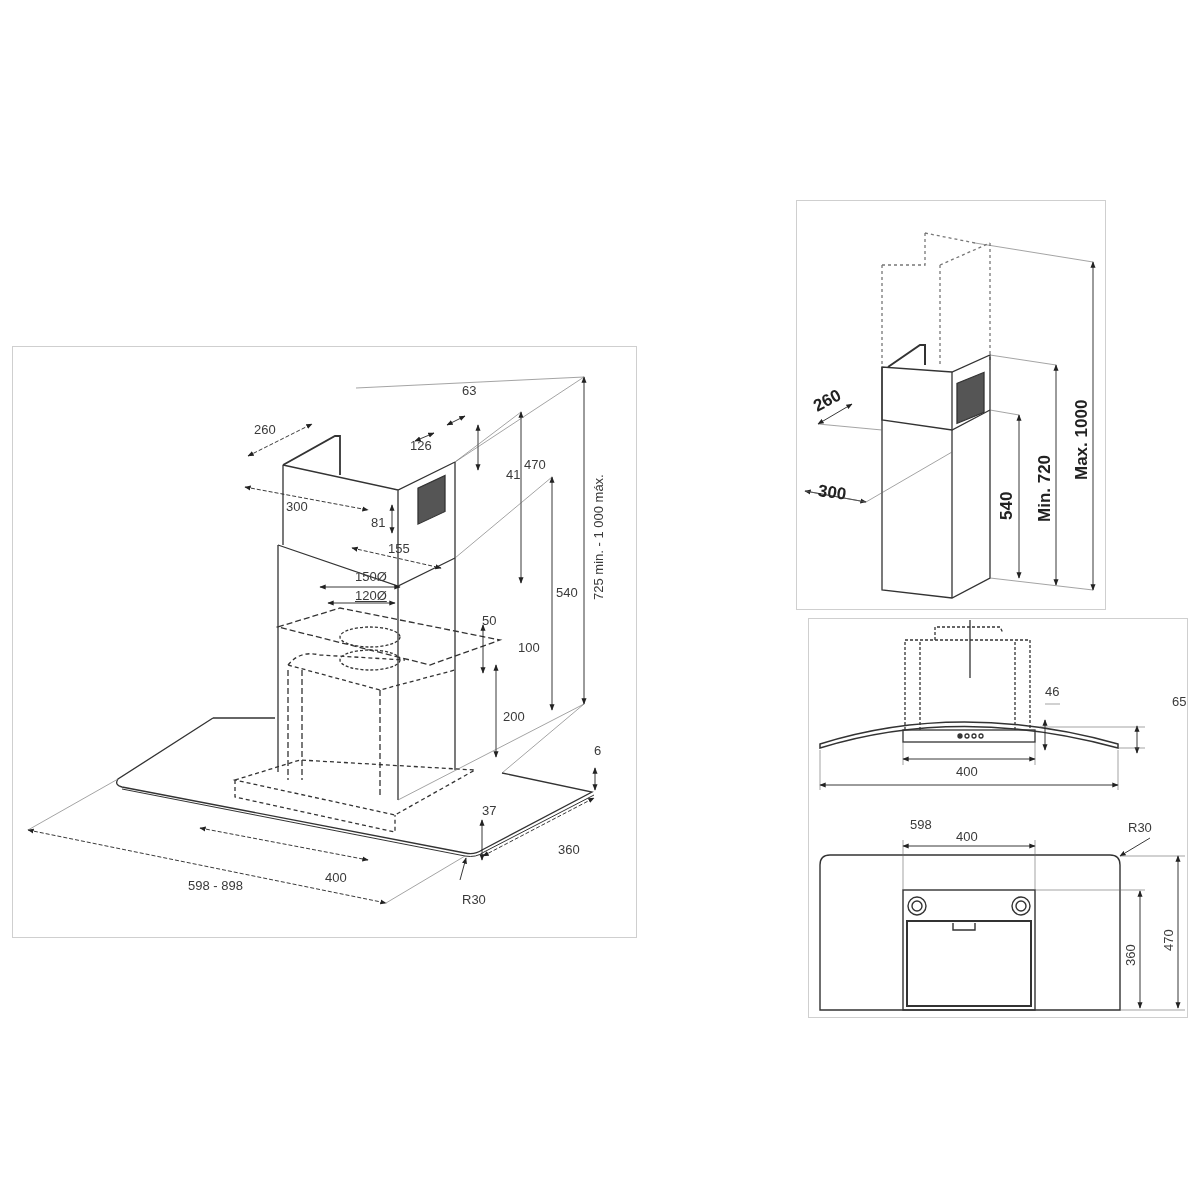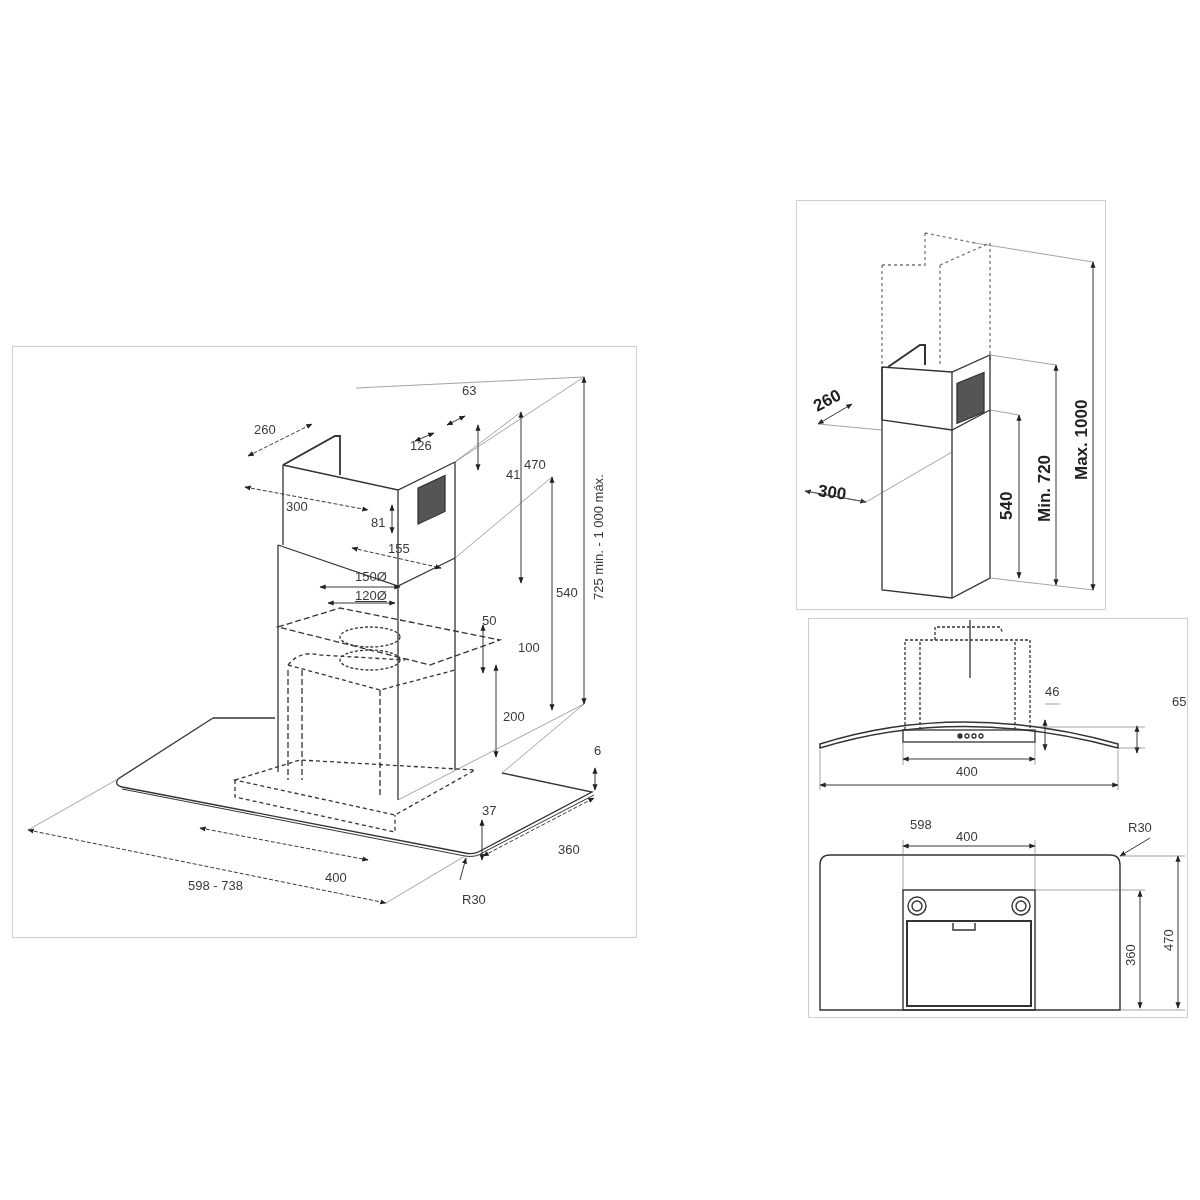--- a/index.html
+++ b/index.html
@@ -87,21 +87,21 @@
 <div class="lbl" style="left:524px;top:458px;">470</div>
 <div class="lbl" style="left:556px;top:586px;">540</div>
 <div class="lbl rot" style="left:592px;top:600px;transform:rotate(-90deg);">725 min. - 1 000 máx.</div>
 <div class="lbl" style="left:482px;top:614px;">50</div>
 <div class="lbl" style="left:518px;top:641px;">100</div>
 <div class="lbl" style="left:503px;top:710px;">200</div>
 <div class="lbl" style="left:594px;top:744px;">6</div>
 <div class="lbl" style="left:482px;top:804px;">37</div>
 <div class="lbl" style="left:558px;top:843px;">360</div>
 <div class="lbl" style="left:325px;top:871px;">400</div>
-<div class="lbl" style="left:188px;top:879px;">598 - 738</div>
+<div class="lbl" style="left:188px;top:879px;">598 - 898</div>
 <div class="lbl" style="left:462px;top:893px;">R30</div>
 
 <div class="panel" style="left:796px;top:200px;width:310px;height:410px;"></div>
 <svg width="1200" height="1200" viewBox="0 0 1200 1200">
   <g stroke="#333" fill="none" stroke-width="1.3">
     <path d="M882,265 L882,365 M925,233 L925,265 L882,265 M940,265 L940,365 M990,243 L990,360 M940,265 L990,243 M925,233 L975,243" stroke-dasharray="3,3" stroke="#777"></path>
     <path d="M882,367 L882,590 L952,598 L990,578 L990,355 L952,372 L882,367 Z"></path>
     <path d="M882,367 L882,420 L952,430 L990,410"></path>
     <line x1="952" y1="372" x2="952" y2="598"></line>
     <path d="M888,367 L920,345 L925,345 L925,365" stroke-width="2"></path>

